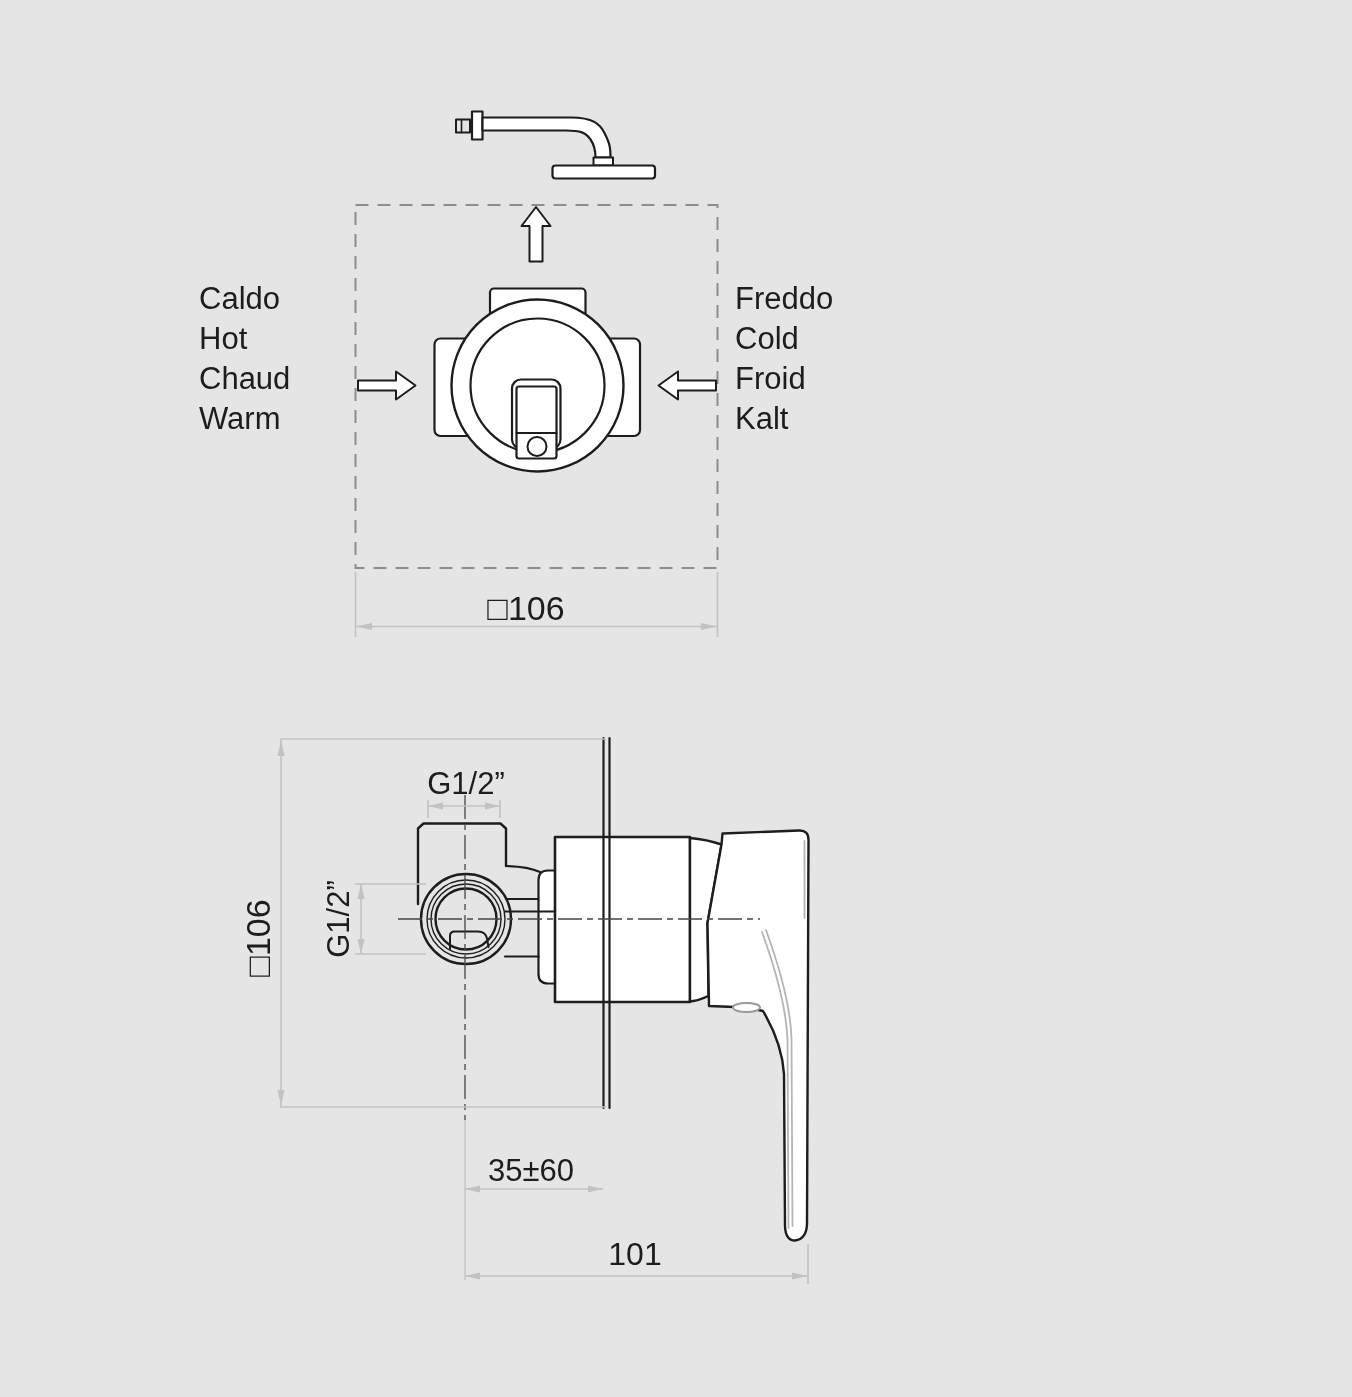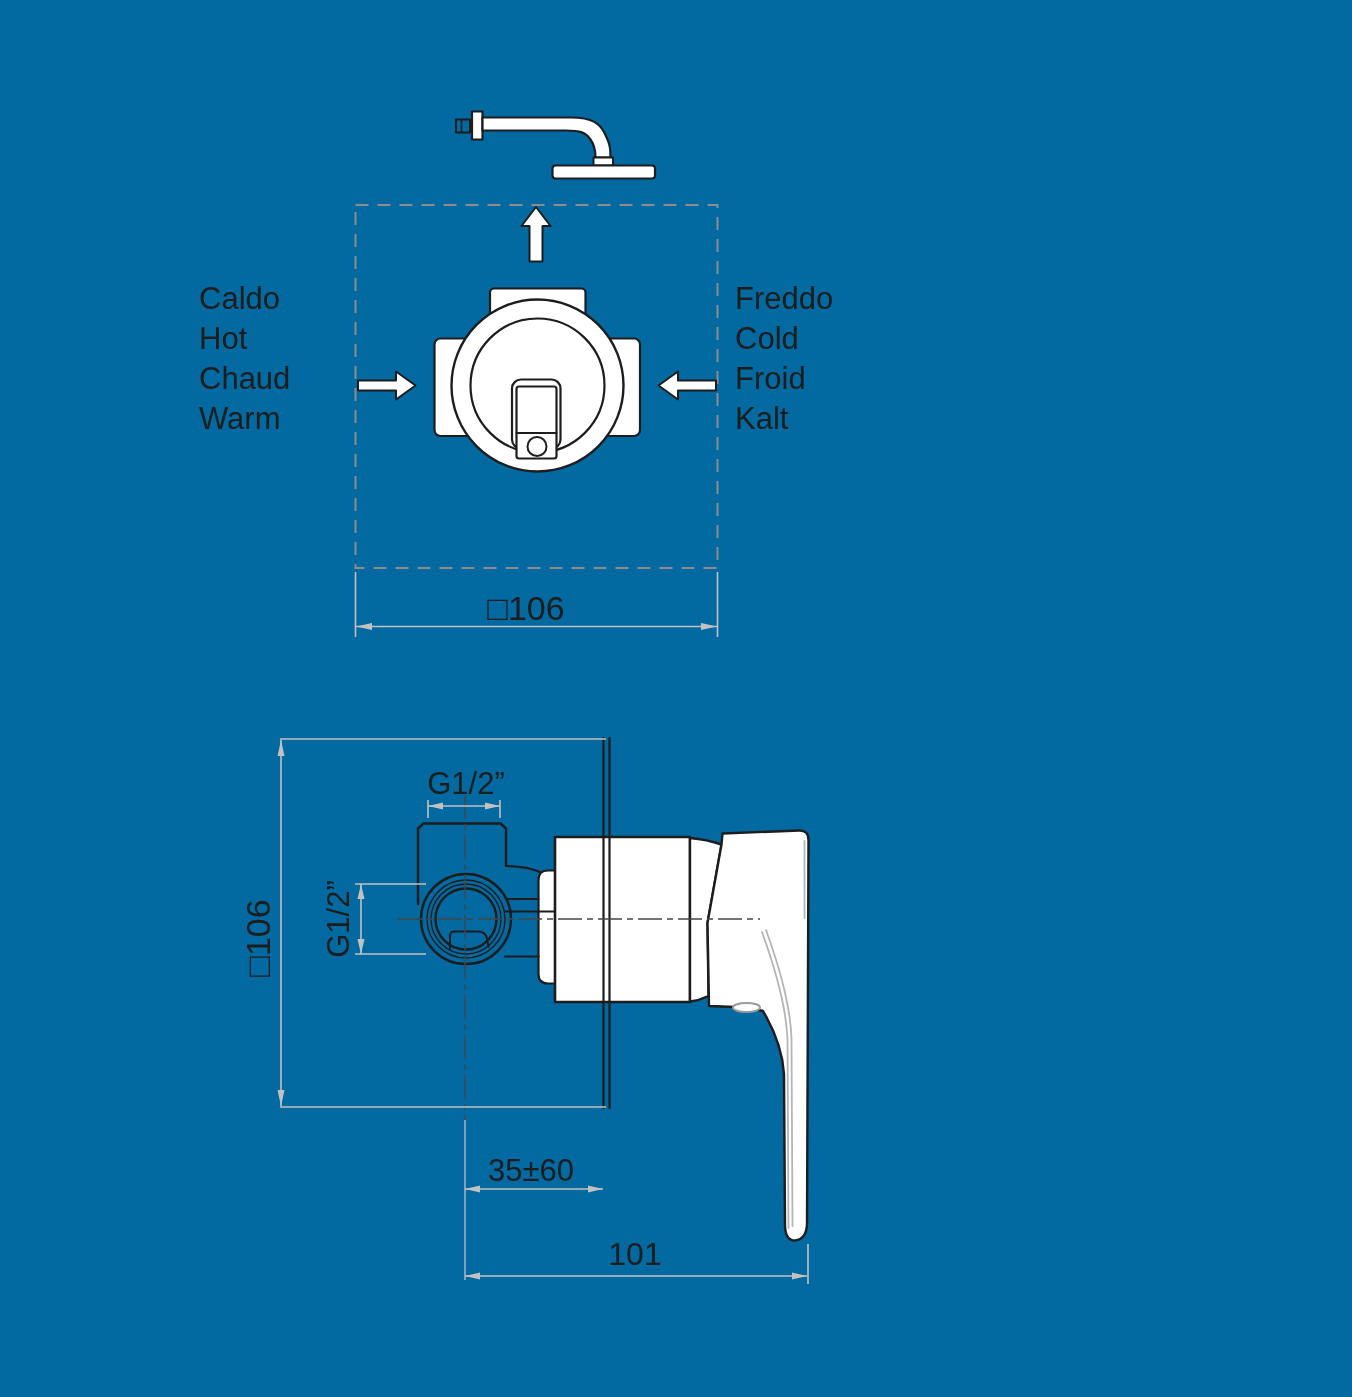--- a/index.html
+++ b/index.html
@@ -1,16 +1,16 @@
 <!DOCTYPE html>
 <html><head>
 <meta charset="utf-8">
 <style>
   html,body{margin:0;padding:0;background:#ffffff;}
-  #stage{position:relative;width:1352px;height:1397px;background:#0369a1;overflow:hidden;
+  #stage{position:relative;width:1352px;height:1397px;background:#e5e5e5;overflow:hidden;
          font-family:"Liberation Sans","DejaVu Sans",sans-serif;}
   svg{display:block}
   .ink{stroke:#1d1d1d;fill:none;stroke-linecap:round;stroke-linejoin:round;}
   .ink-fill{stroke:#1d1d1d;fill:#ffffff;stroke-linejoin:round;}
   .dim{stroke:#c2c2c2;stroke-width:1.6;fill:none;}
   .dim-arrow{fill:#c2c2c2;stroke:none;}
   .dash-box{stroke:#8d8d8d;stroke-width:2;fill:none;stroke-dasharray:13 9;}
   .cline{stroke:#454545;stroke-width:1.3;fill:none;stroke-dasharray:24 5 6 5;}
   .cline-ext{stroke:#c2c2c2;stroke-width:1.3;fill:none;}
   .hl{stroke:#b5b5b5;stroke-width:1.8;fill:none;stroke-linecap:round;}

